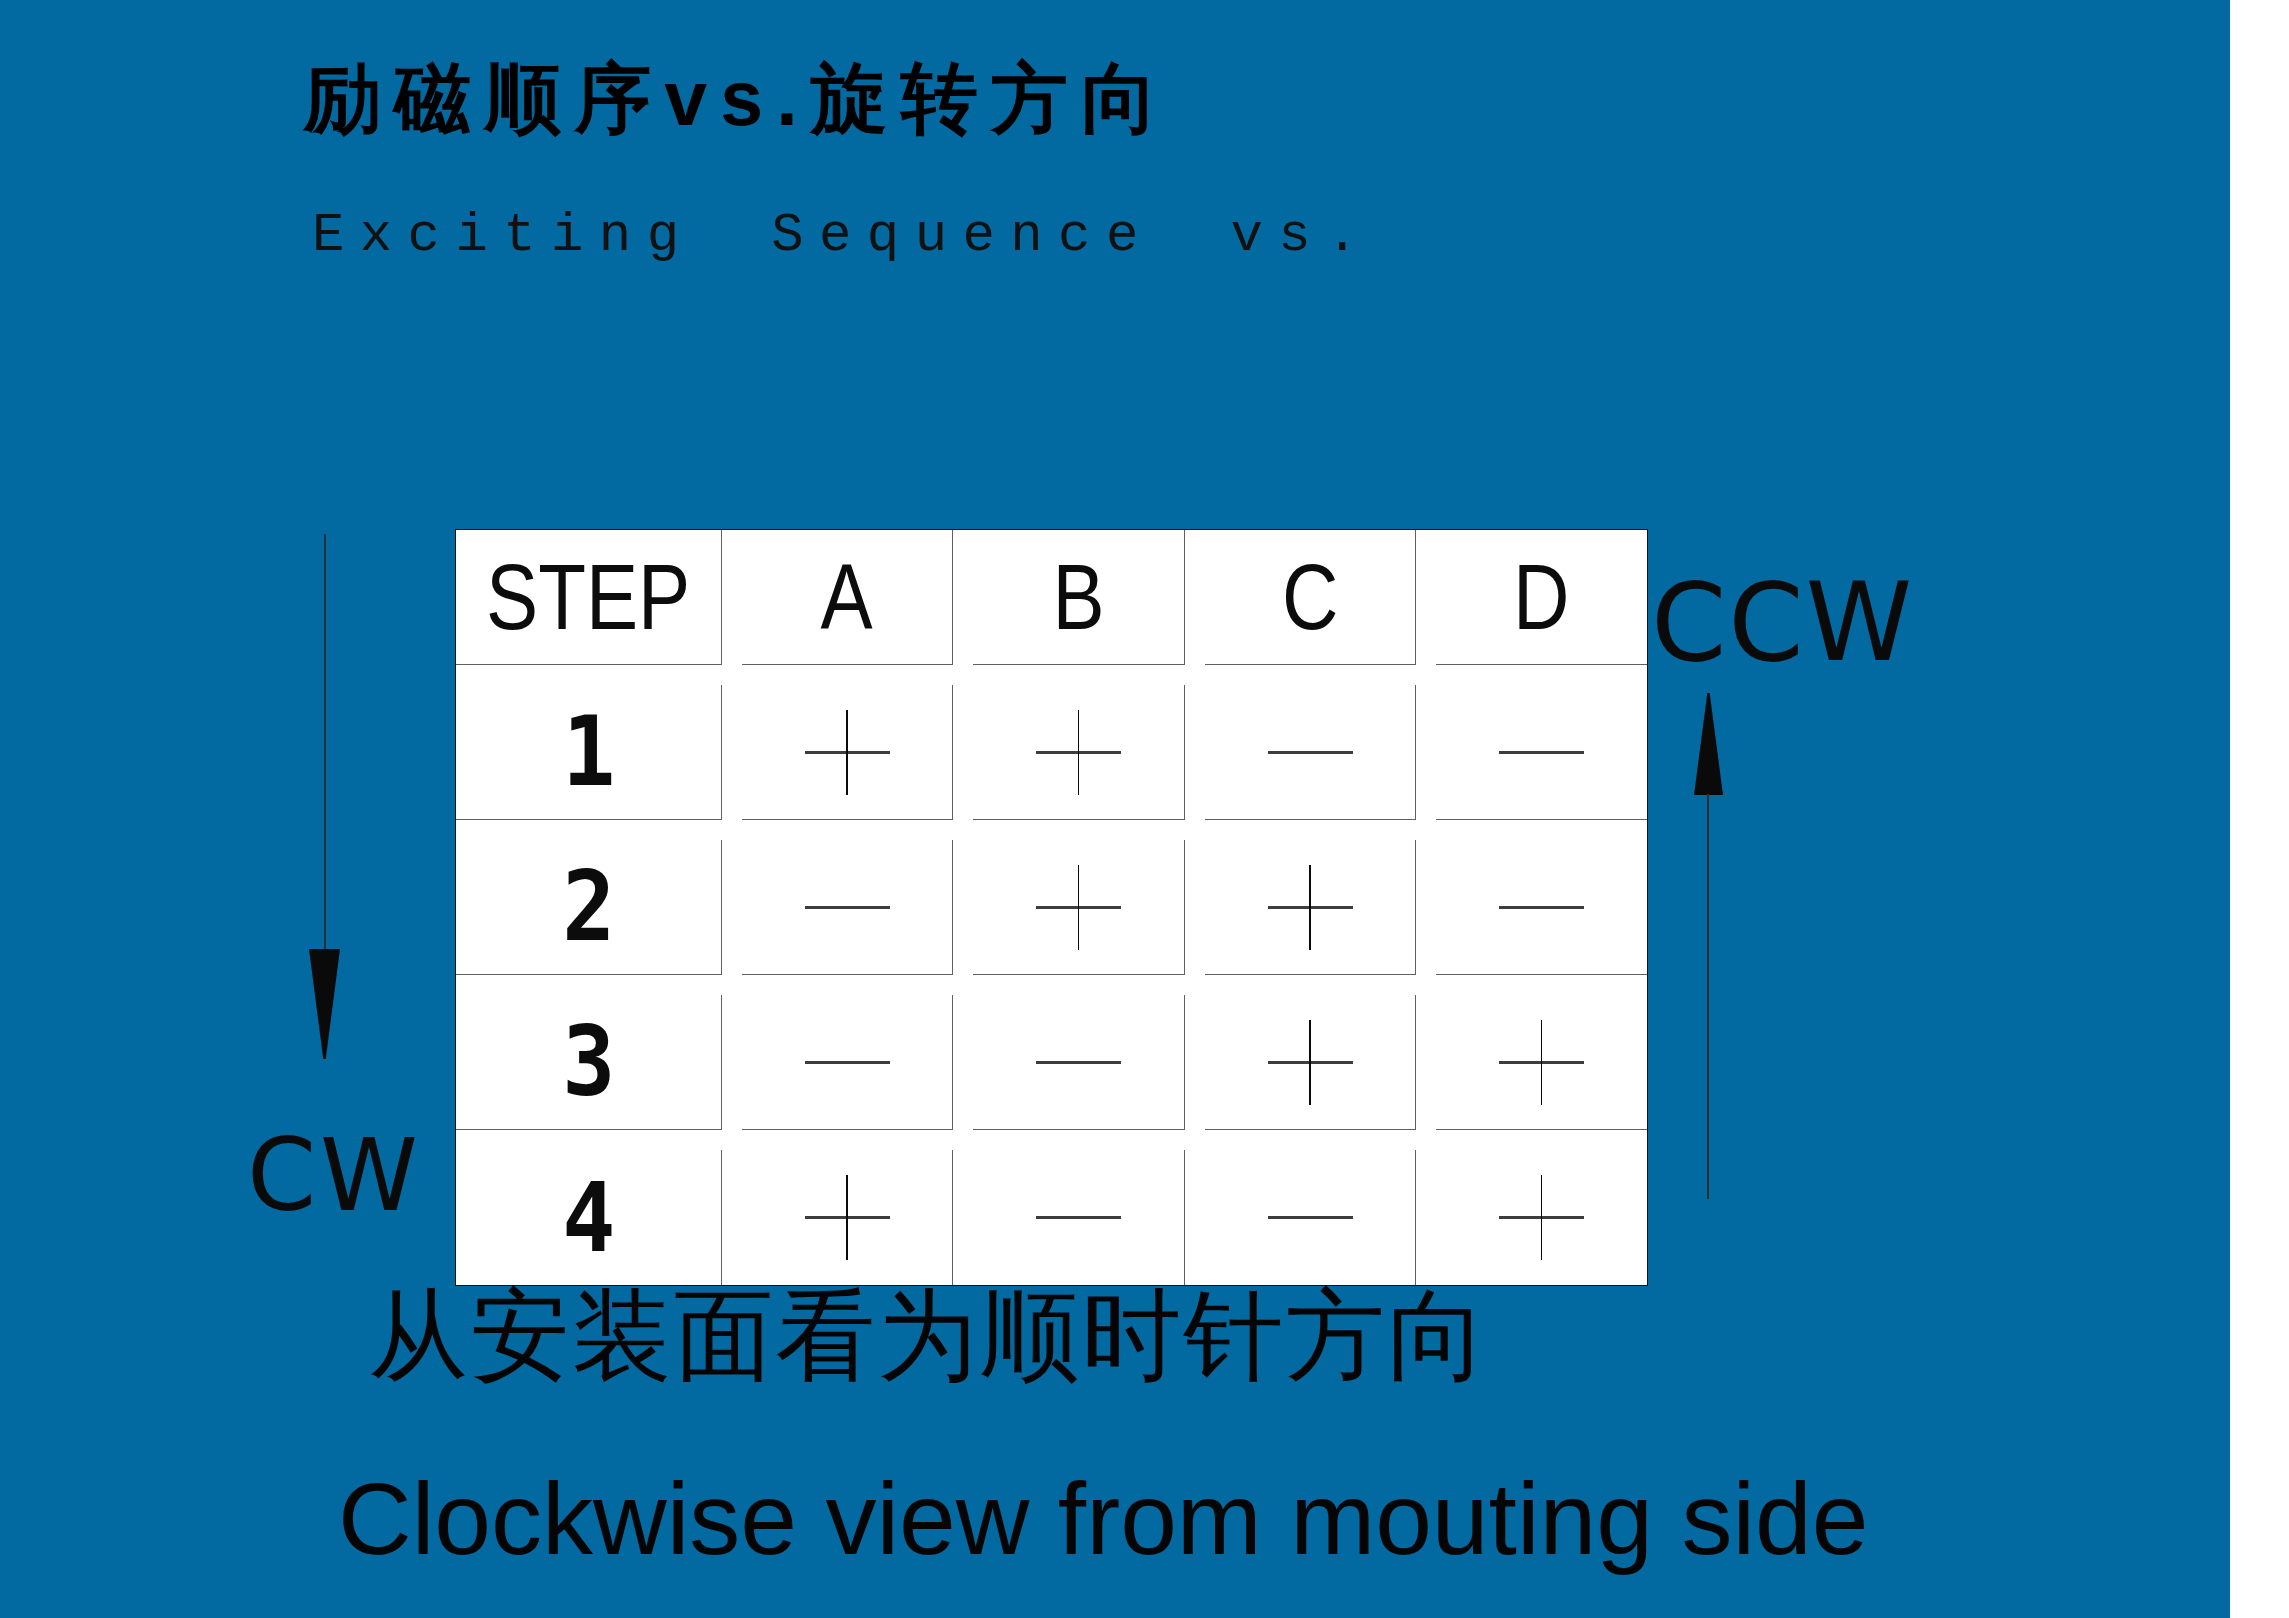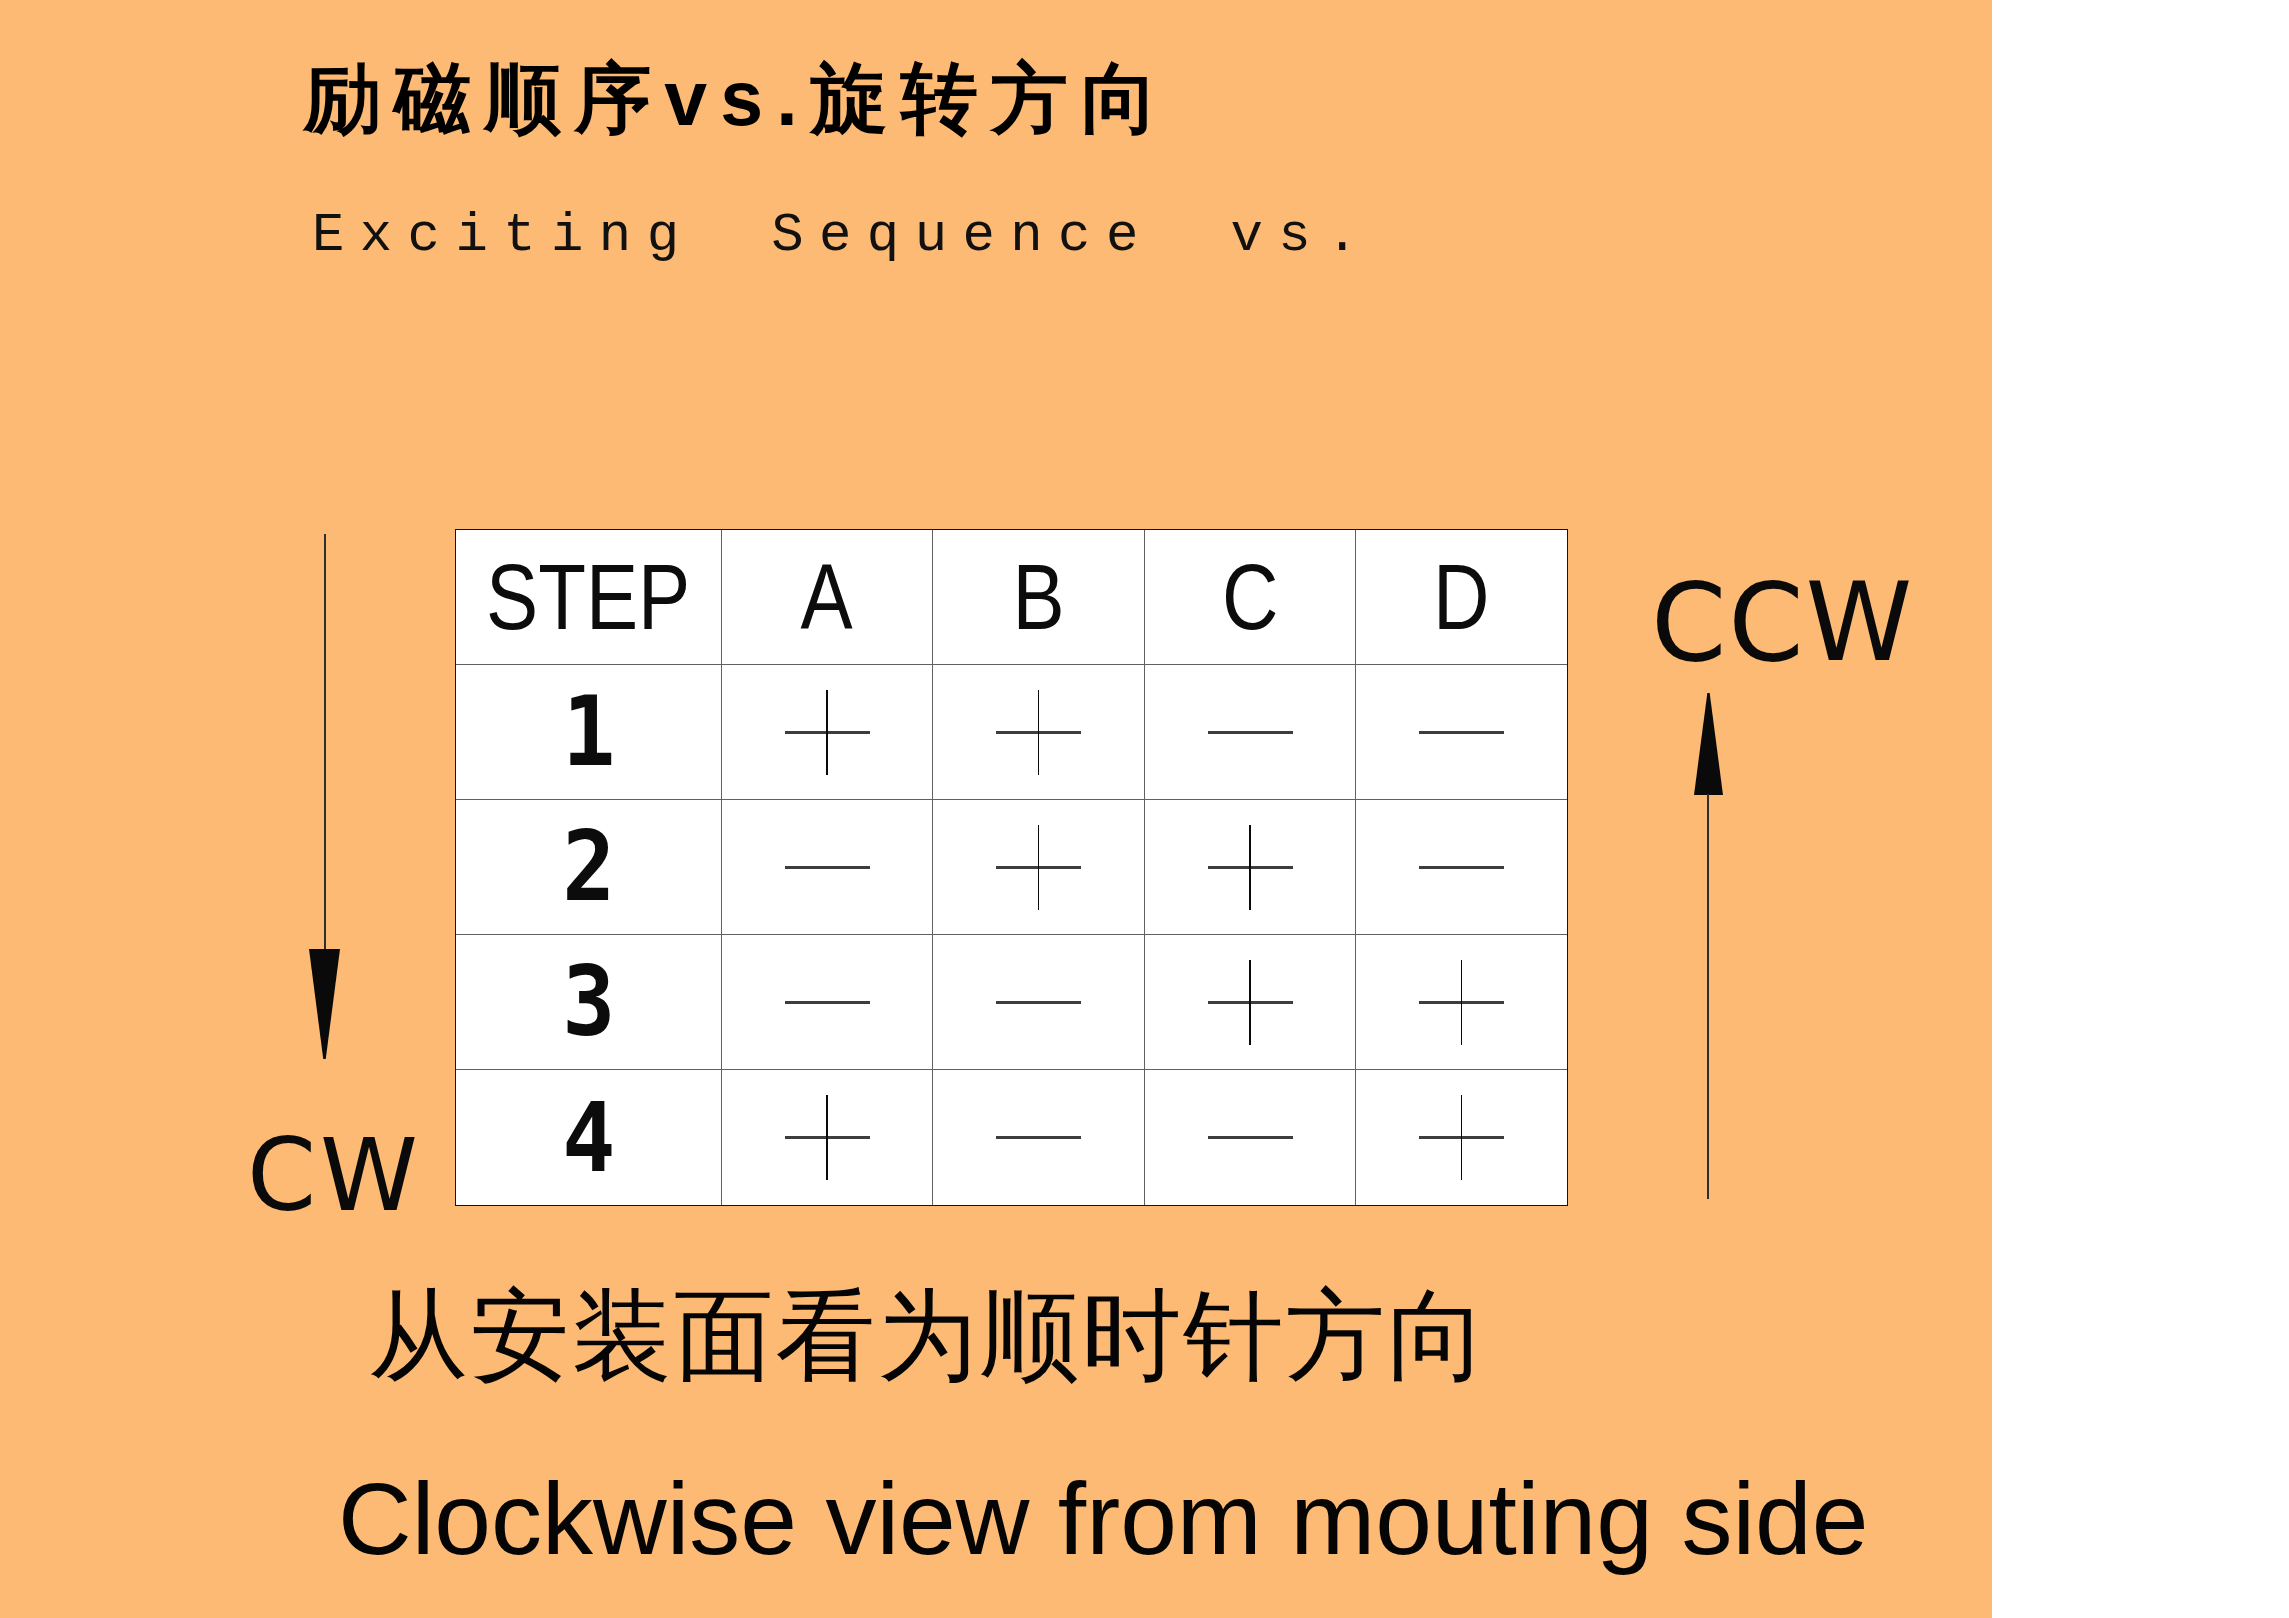--- a/index.html
+++ b/index.html
@@ -1,19 +1,19 @@
 <!DOCTYPE html>
 <html><head>
 <meta charset="utf-8">
 <style>
   html,body{margin:0;padding:0;background:#ffffff;}
   .canvas{
     position:relative;
-    width:1992px;height:1619px;
-    background:#fdba74;
+    width:2230px;height:1619px;
+    background:#0369a1;
     font-family:"Liberation Sans", sans-serif;
     color:#000;
     overflow:hidden;
   }
   
   .title-zh{
     position:absolute;left:304px;top:60px;
     font-size:77px;line-height:1;font-weight:700;
     letter-spacing:0.17em;
     font-family:"Liberation Sans", sans-serif;
@@ -29,20 +29,21 @@
   .subtitle.l2{top:334px;}
 
   
   .seq-table{
     position:absolute;left:455px;top:529px;
     display:grid;
     grid-template-columns:266px 211px 212px 211px 211px;
     grid-template-rows:repeat(5,135px);
     border:1.9px solid #141414;
     background:#fff;
+    gap:20px;
   }
   .cell{
     display:flex;align-items:center;justify-content:center;
     border-right:1.9px solid #606060;
     border-bottom:1.9px solid #606060;
     box-sizing:border-box;
   }
   .cell.last-col{border-right:none;}
   .cell.last-row{border-bottom:none;}
   .head-txt{

